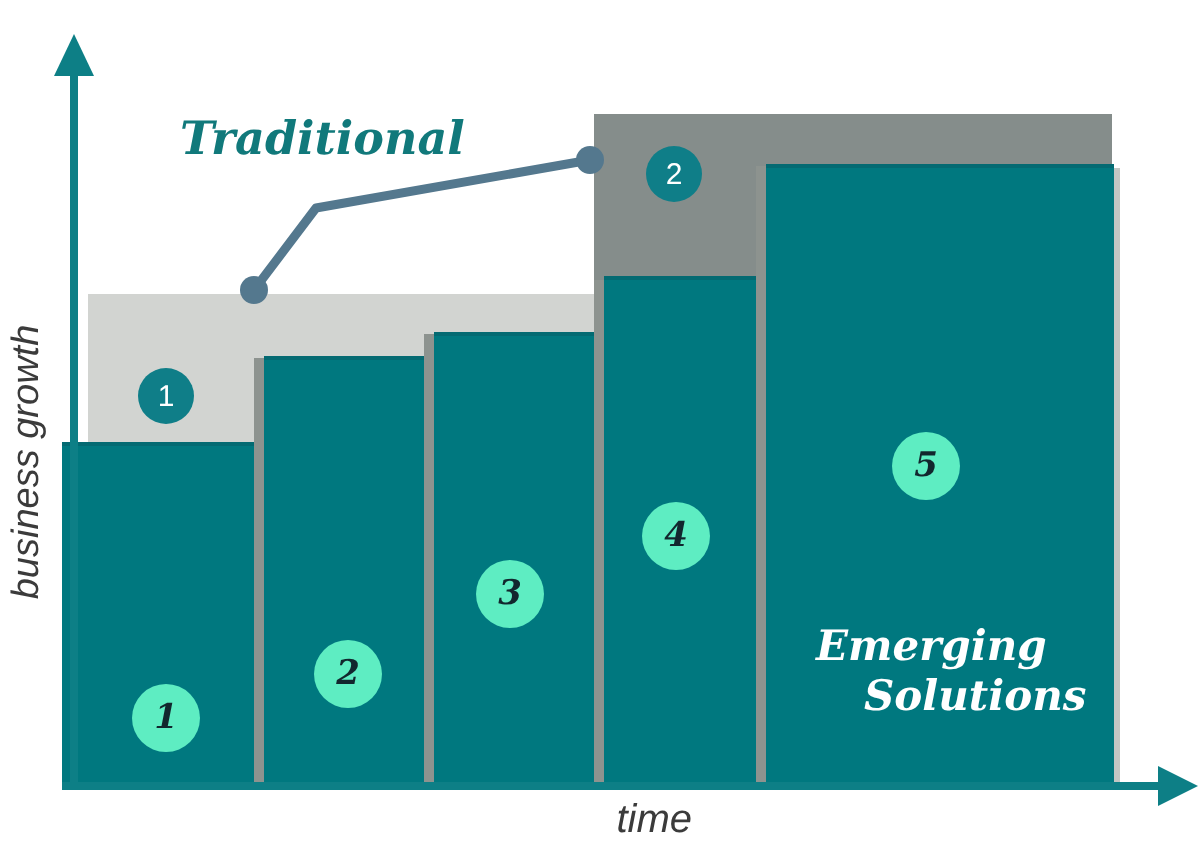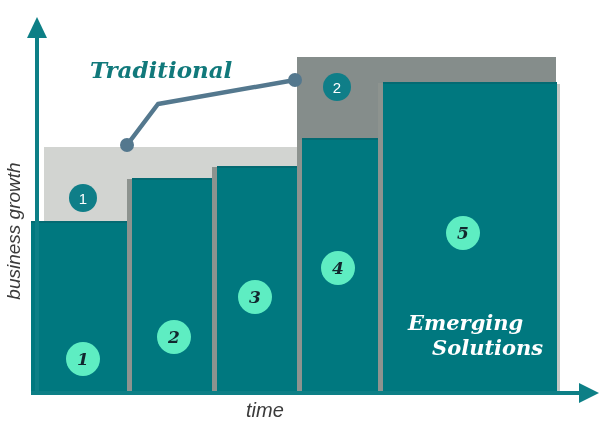--- a/index.html
+++ b/index.html
@@ -41,21 +41,21 @@
          font-family:"DejaVu Serif","Liberation Serif",serif;font-style:italic;font-weight:bold;
          font-size:23px;line-height:26px;}
   .title-l1{left:90px;top:24px;margin-top:33px;} .title-l2{left:98px;top:50px;}
   .emerging{position:absolute;z-index:8;color:#ffffff;
             font-family:"DejaVu Serif","Liberation Serif",serif;font-style:italic;font-weight:bold;
             font-size:21px;line-height:25px;text-align:center;}
   .emerging-l1{left:408px;top:310px;} .emerging-l2{left:408px;top:335px;margin-left:24px;}
   .ylabel{position:absolute;left:-106px;top:220px;width:240px;height:22px;text-align:center;
           transform:rotate(-90deg);z-index:8;color:#3B3B3B;font-style:italic;font-size:19px;
           font-family:"Liberation Sans",sans-serif;}
-  .xlabel{position:absolute;left:246px;top:399px;width:100px;text-align:left;z-index:8;
+  .xlabel{position:absolute;left:246px;top:399px;width:100px;text-align:right;z-index:8;
           color:#3B3B3B;font-style:italic;font-size:20px;font-family:"Liberation Sans",sans-serif;}
 </style>
 </head>
 <body>
 
 <div id="stage">
 
   <div class="band-light"></div>
   <div class="band-dark"></div>
 

